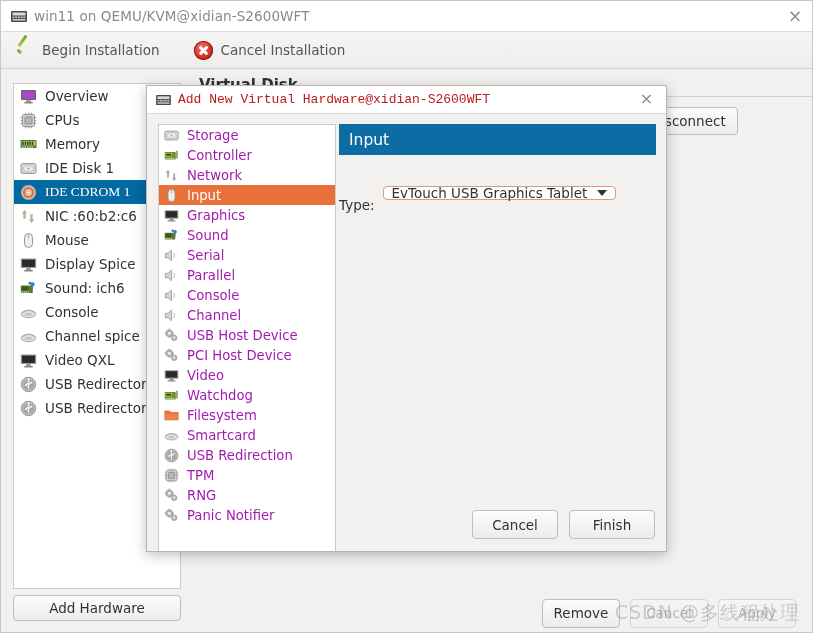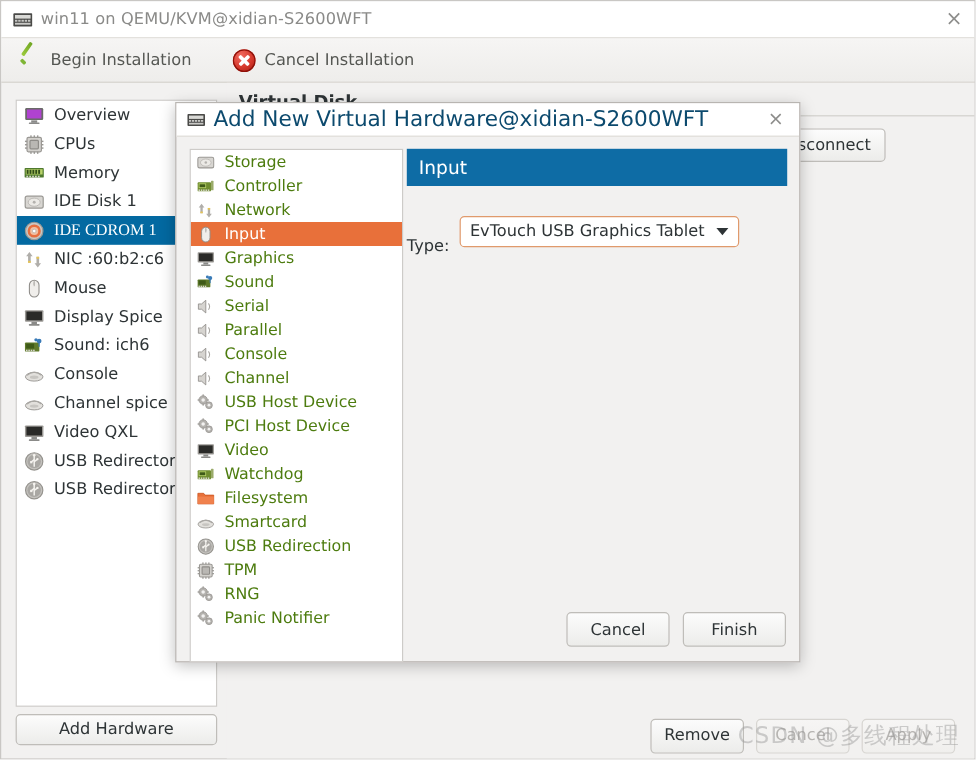--- a/index.html
+++ b/index.html
@@ -279,22 +279,23 @@
     display: flex;
     align-items: center;
     box-sizing: border-box;
   }
   .dlg-titlebar .dtb-icon {
     margin-left: 9px;
     margin-right: 7px;
     width: 15px; height: 12px;
   }
   .dlg-titlebar .dtb-title {
-    font-size: 18px;
-    color: #0c4a6e;
+    font-size: 13px;
+    color: #b91c1c;
+    font-family: Liberation Mono, monospace;
   }
   .dlg-titlebar .dtb-close {
     position: absolute;
     right: 11px; top: 5px;
     width: 17px; height: 17px;
     color: #8d8d8b;
     font-size: 16px;
     line-height: 16px;
     text-align: center;
     cursor: default;
@@ -313,21 +314,21 @@
   .dl-item {
     display: flex;
     align-items: center;
     height: 20px;
     padding-left: 5px;
     cursor: default;
     white-space: nowrap;
   }
   .dl-item .dll {
     font-size: 13.2px;
-    color: #4d7c0f;
+    color: #a21caf;
     margin-left: 8px;
   }
   .dl-item.sel { background: #e8703a; }
   .dl-item.sel .dll { color: #ffffff; }
 
   .dlg-right {
     position: absolute;
     left: 192px; top: 38px;
     width: 317px;
     box-sizing: border-box;
@@ -348,21 +349,21 @@
     display: flex;
     align-items: center;
   }
   .dlg-form .flabel {
     font-size: 13.5px;
     color: #2e3436;
     margin-right: 8px;
     margin-top: 24px;
   }
   .combo {
-    height: 26px;
+    height: 14px;
     display: flex;
     align-items: center;
     padding: 0 8px;
     background: #ffffff;
     border: 1px solid #e09a6c;
     border-radius: 4px;
     font-size: 13.5px;
     color: #2e3436;
     cursor: default;
     box-sizing: border-box;

